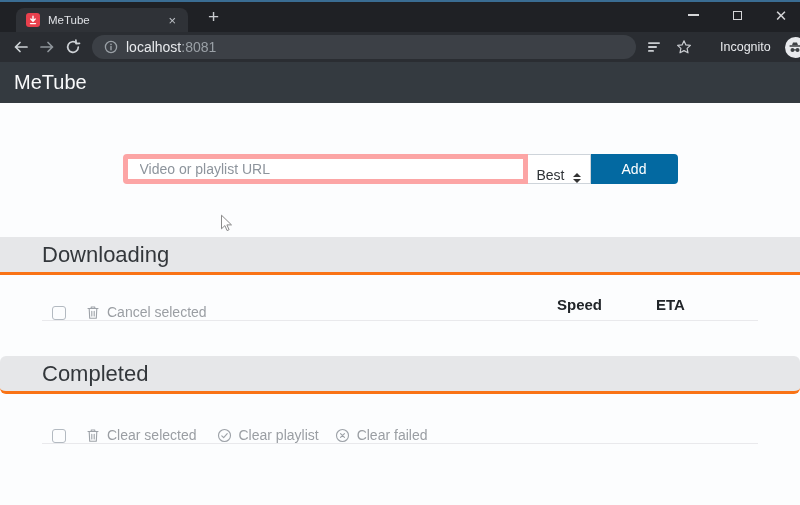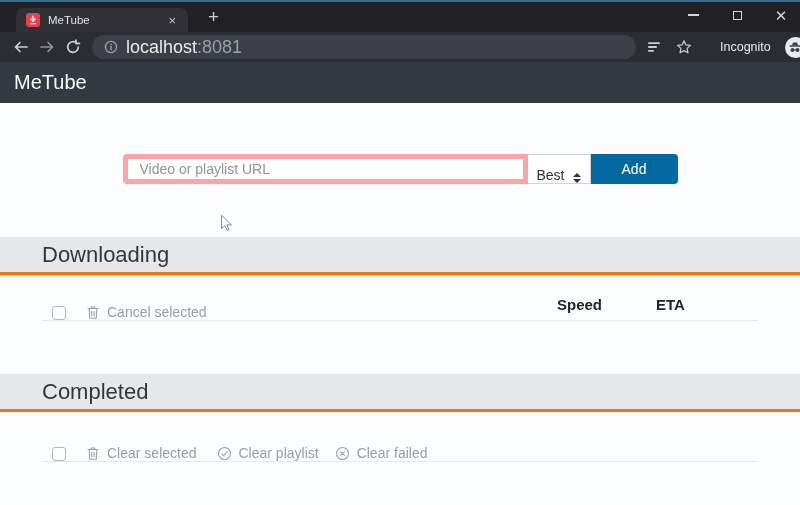--- a/index.html
+++ b/index.html
@@ -30,21 +30,21 @@
   .wc-min i { display:block; width:11px; height:2px; background:#d5d6d8; }
   .wc-max i { display:block; width:9px; height:9px; border:1.5px solid #d5d6d8; }
   .wc-close { color:#d5d6d8; font-size:15px; line-height:1; }
 
   .toolbar { height:30px; background:#2a2d32; display:flex; align-items:center; padding:0 8px; }
   .nav-btn { width:26px; height:24px; display:flex; align-items:center; justify-content:center; flex:none; }
   .omnibox {
     height:24px; flex:none; width:544px; margin-left:6px; border-radius:12px;
     background:#3c4046; display:flex; align-items:center; padding:0 12px; gap:8px;
   }
-  .url { font-size:18px; white-space:nowrap; }
+  .url { font-size:14px; white-space:nowrap; }
   .url .host { color:#e8eaed; }
   .url .port { color:#9aa0a6; }
   .toolbar-right { display:flex; align-items:center; margin-left:10px; gap:14px; }
   .incog-label { color:#e8eaed; font-size:12.5px; margin-left:14px; }
   .incog-badge {
     width:21px; height:21px; border-radius:50%; background:#e8eaed;
     display:flex; align-items:center; justify-content:center;
   }
 
   
@@ -73,21 +73,21 @@
     width:87px; height:30px; border:none; border-radius:0 4px 4px 0;
     background:#0369a1; color:#fff; font-size:14px; cursor:pointer;
     font-family:"Liberation Sans", sans-serif;
   }
 
   .section-bar {
     height:38px; background:#e6e7e9; border-bottom:3px solid #f97316;
     display:flex; align-items:center; padding:0 42px;
   }
   .section-bar.downloading { margin-top:53px; }
-  .section-bar.completed { margin-top:53px; }
+  .section-bar.completed { margin-top:35px;border-radius:6px; }
   .section-title { font-size:22px; font-weight:400; color:#33373b; }
 
   .action-row {
     margin:13px 42px 0 42px; height:33px; border-bottom:1px solid #e9e9ec;
     display:flex; align-items:flex-end; position:relative;
   }
   .action-row.tall { height:38px; margin-top:12px; }
   .checkbox {
     width:14px; height:14px; border:1.5px solid #b3bac1; border-radius:3px;
     margin-left:10px; background:transparent; flex:none;

